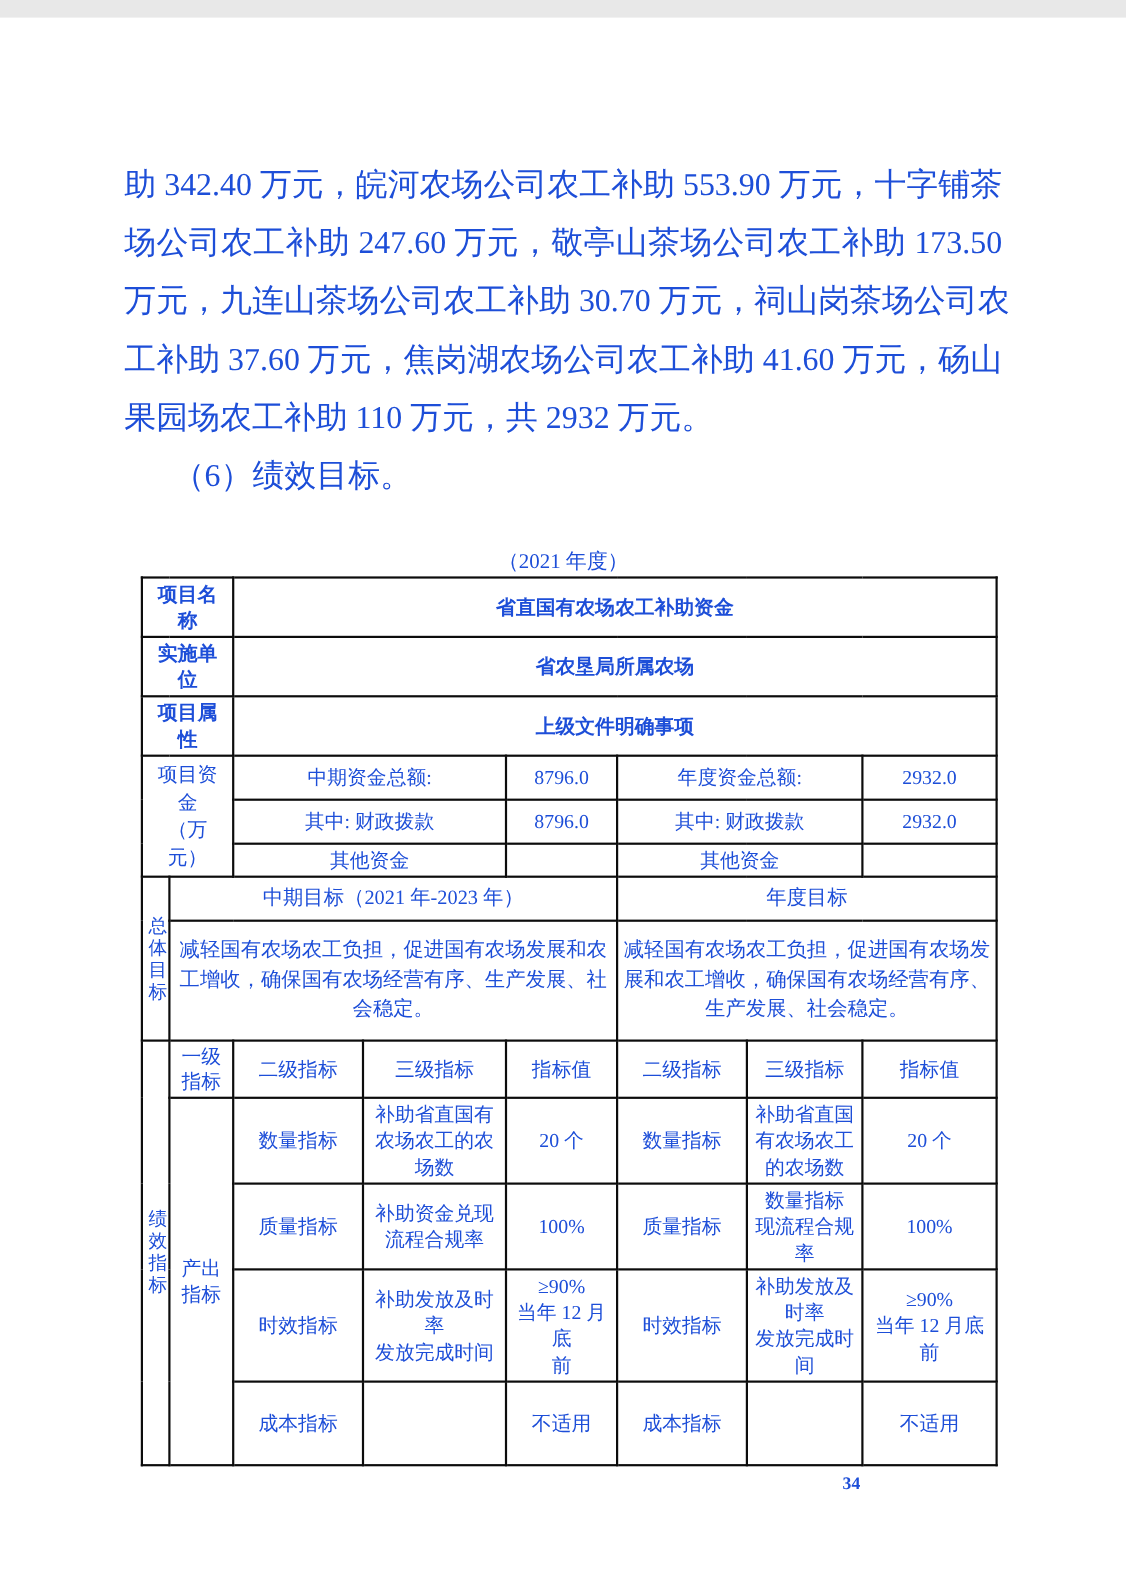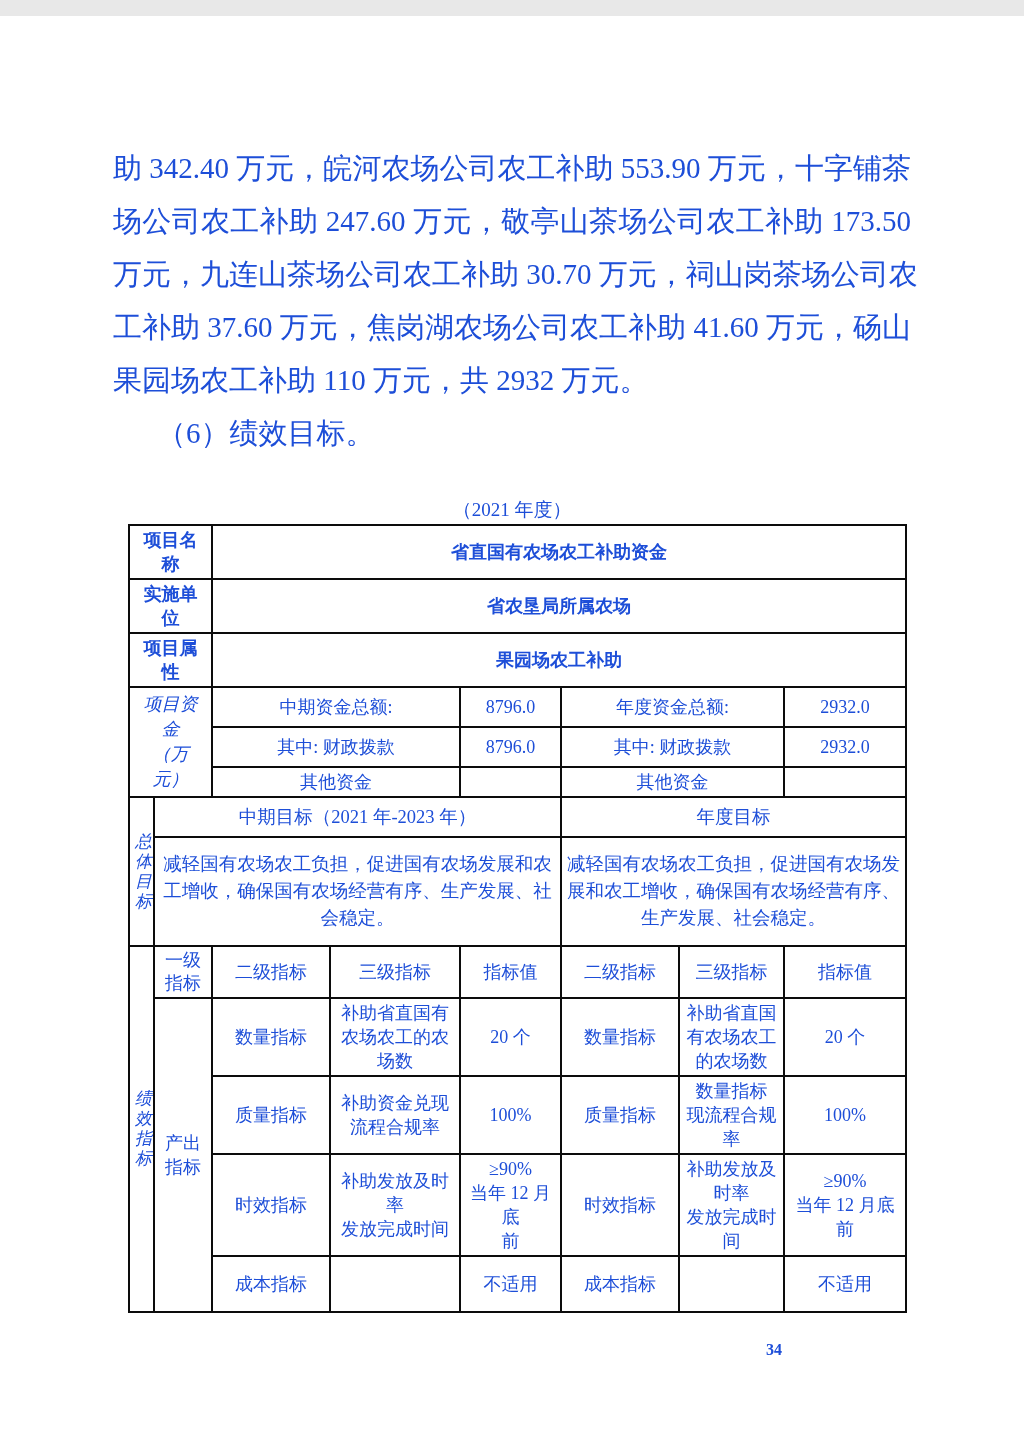--- a/index.html
+++ b/index.html
@@ -46,31 +46,30 @@
   }
   table.perf td {
     border:2px solid #0c0c0c;
     padding:2px 5px;
     vertical-align:middle;
     text-align:center;
     overflow:hidden;
   }
   .r40{height:40px}.r43{height:43px}.r42{height:42px}.r39{height:23px}
   .r52{height:52px}.r77{height:77px}.r78{height:78px}.r99{height:99px}
-  .r63{height:56px}.r109{height:109px}
+  .r63{height:76px}.r109{height:109px}
   td.l  { text-align:left; }
   td.rt { text-align:right; padding-right:9px; }
   td.pre { white-space:pre-line;font-family:Liberation Serif, serif; }
   td.bold { font-weight:bold; }
   td.vlabel {
     white-space:pre-line;
     line-height:20px;
     padding:2px 1px;
     font-size:17px;
-    font-style:italic;
   }
   td.vtop { vertical-align:top; padding-top:9px; }
   td.goal {
     white-space:pre-line;
     line-height:27px;
     font-size:18.5px;
     padding:4px 6px;
   }
   td.goalhead { font-size:18.5px; }
   td.fundlabel { text-align:left; padding-left:7px; }
@@ -115,21 +114,21 @@
         <td colspan="6" class="bold">省直国有农场农工补助资金</td>
       </tr>
 
       <tr class="r43">
         <td colspan="2" class="bold">实施单位</td>
         <td colspan="6" class="bold">省农垦局所属农场</td>
       </tr>
 
       <tr class="r42">
         <td colspan="2" class="bold">项目属性</td>
-        <td colspan="6" class="bold">果园场农工补助</td>
+        <td colspan="6" class="bold">上级文件明确事项</td>
       </tr>
 
       <tr class="r40">
         <td colspan="2" rowspan="3" class="vlabel" style="font-size:18px;line-height:25px;">项目资金
 （万元）</td>
         <td colspan="2" class="fundlabel">中期资金总额:</td>
         <td class="rt">8796.0</td>
         <td colspan="2" class="fundlabel">年度资金总额:</td>
         <td class="rt">2932.0</td>
       </tr>

